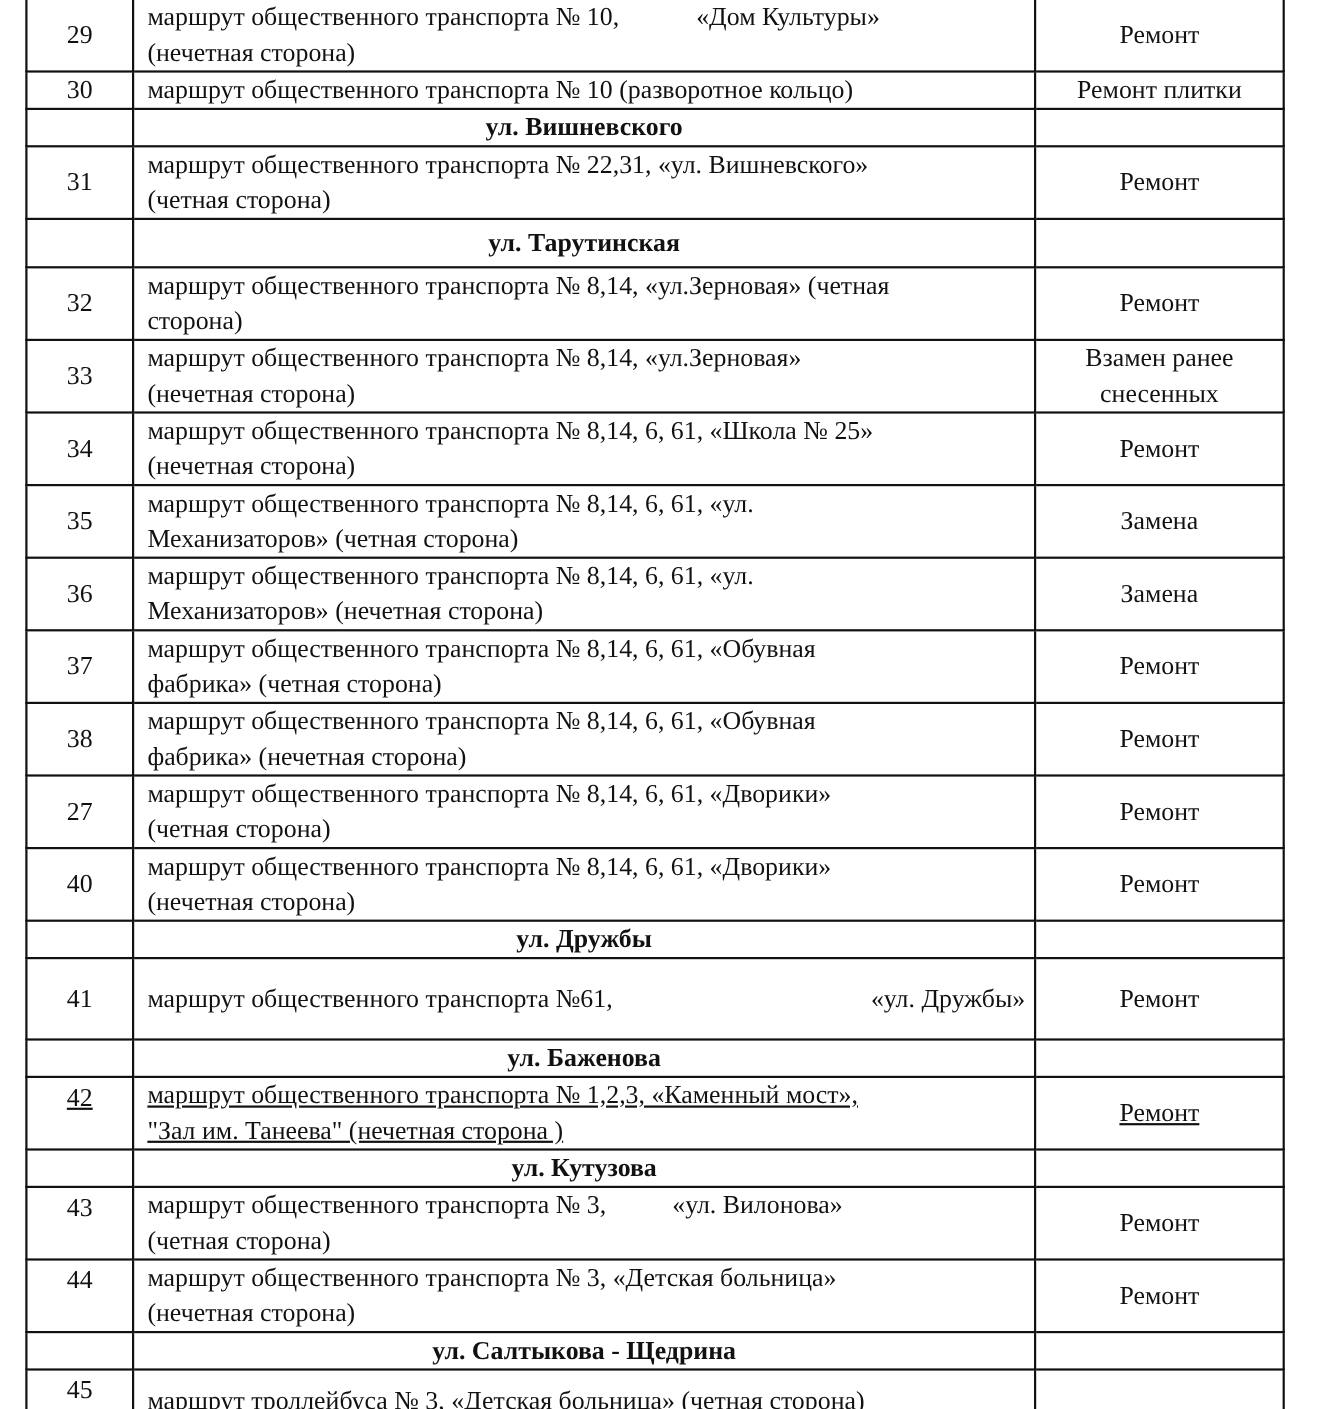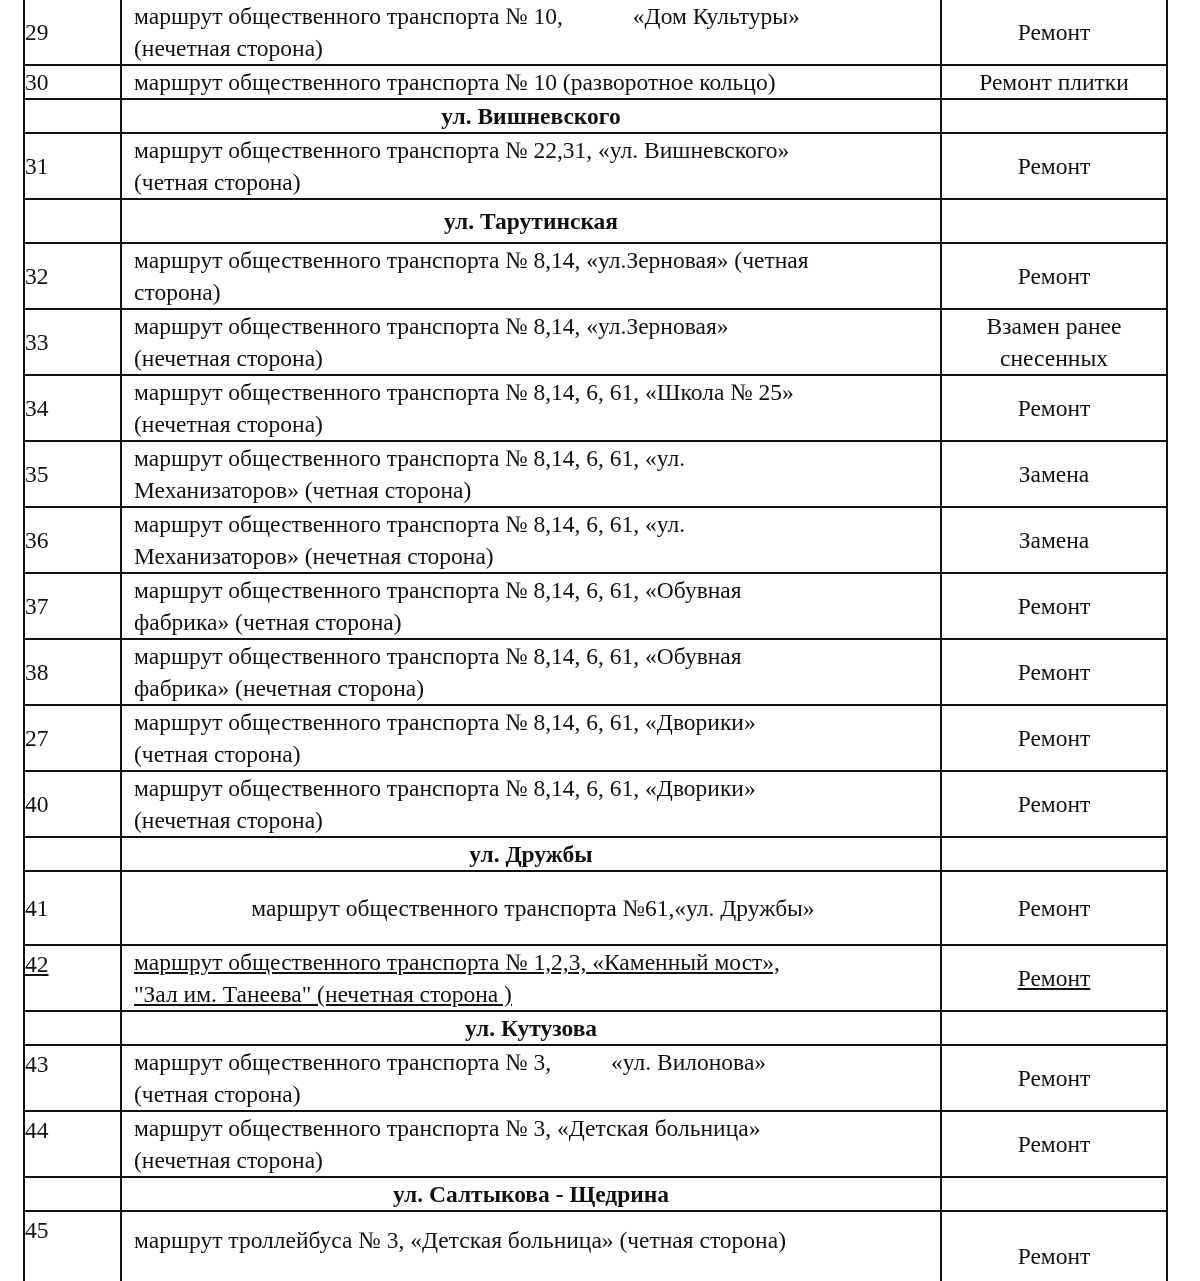--- a/index.html
+++ b/index.html
@@ -5,28 +5,28 @@
   html, body { margin: 0; padding: 0; background: #ffffff; }
   body { width: 1200px; height: 1281px; overflow: hidden; position: relative;
          font-family: "Liberation Serif", "DejaVu Serif", serif; color: #111; }
   table { position: absolute; left: 23px; top: -2px; border-collapse: collapse;
           width: 1143px; table-layout: fixed; }
   td { border: 2px solid #111; font-size: 23.5px; line-height: 32px; padding: 0;
        vertical-align: middle; }
   col.c-num { width: 97px; }
   col.c-desc { width: 820px; }
   col.c-type { width: 226px; }
-  td.num { text-align: left; }
+  td.num { text-align: center; }
   td.num.top { vertical-align: top; padding-top: 2px; }
   td.desc { padding-left: 12px; padding-right: 8px; }
   td.type { text-align: center; }
   tr.section td { height: 29px; }
   tr.section td.street { text-align: center; font-weight: bold; }
   .desc-line { display: block; white-space: nowrap; }
-  .spread { display: flex; justify-content: center; }
+  .spread { display: flex; justify-content: space-between; }
 </style>
 </head>
 <body>
 
 <table>
   <colgroup>
       <col class="c-num">
       <col class="c-desc">
       <col class="c-type">
     </colgroup>
@@ -144,20 +144,25 @@
       <tr style="height: 74px;">
         <td class="num">41</td>
         <td class="desc">
           <span class="desc-line spread">
             <span>маршрут общественного транспорта №61,</span>
             <span>«ул. Дружбы»</span>
           </span>
         </td>
         <td class="type">Ремонт</td>
       </tr>
+      <tr class="section" style="height: 34px;">
+        <td class="num"></td>
+        <td class="street">ул. Баженова</td>
+        <td class="type"></td>
+      </tr>
       <tr style="height: 65px; text-decoration: underline;">
         <td class="num top">42</td>
         <td class="desc" style="vertical-align: top;">
           <span class="desc-line">маршрут общественного транспорта № 1,2,3, «Каменный мост»,</span>
           <span class="desc-line">"Зал им. Танеева" (нечетная сторона )</span>
         </td>
         <td class="type">Ремонт</td>
       </tr>
       <tr class="section" style="height: 32px;">
         <td class="num"></td>

